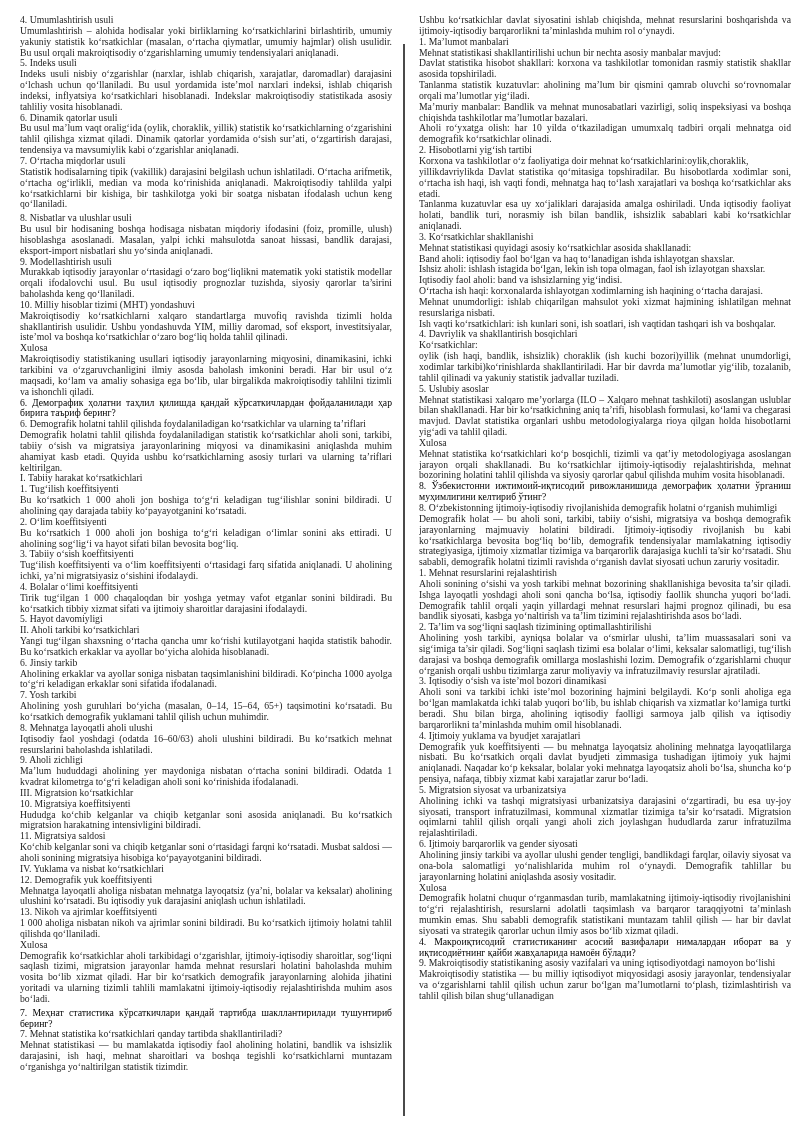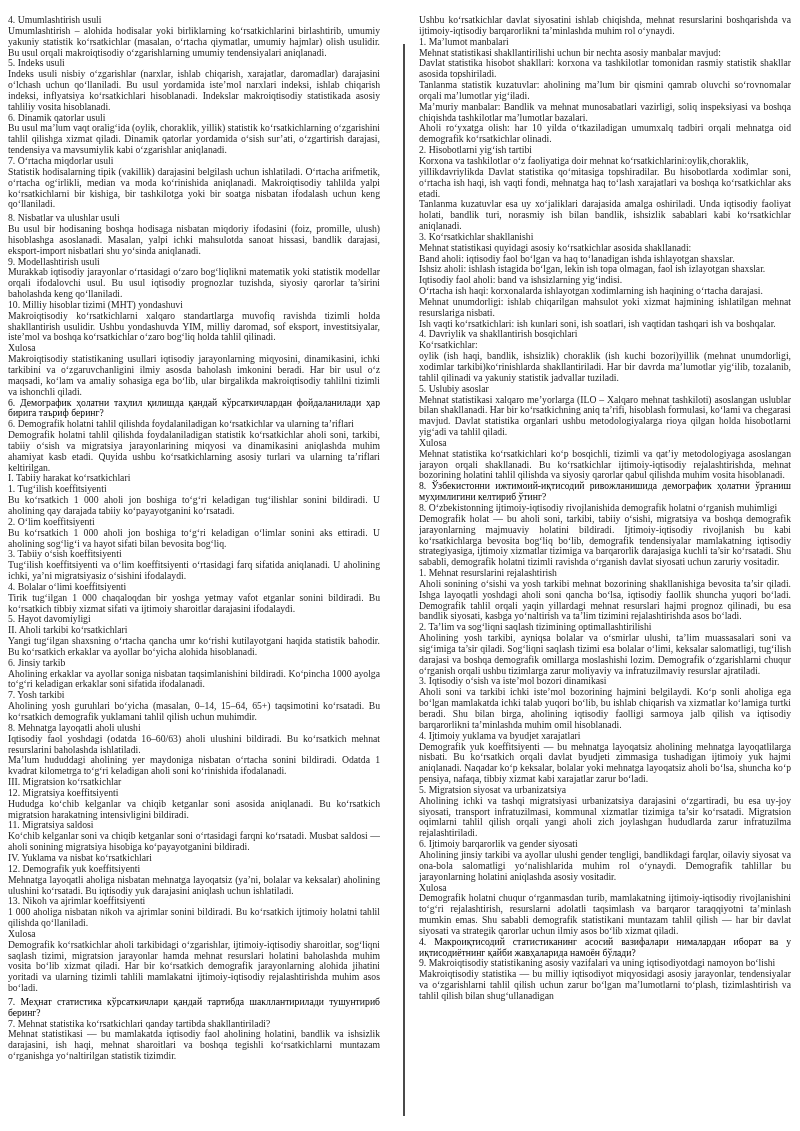--- a/index.html
+++ b/index.html
@@ -14,21 +14,21 @@
   }
   .col {
     position: absolute;
     top: 15px;
     overflow: hidden;
     font-size: 9.7px;
     line-height: 10.85px;
     text-align: justify;
     letter-spacing: 0px;
   }
-  #col-left  { left: 8px;  width: 372px; height: 1105px; }
+  #col-left  { left: 20px;  width: 372px; height: 1105px; }
   #col-right { left: 411px; width: 372px; height: 1105px; margin-left: 8px; }
   .para { margin: 0; padding: 0; }
   .para.bold { font-weight: normal; color: #000; }
   .para.gap { margin-top: 3px; }
   #divider {
     position: absolute;
     left: 403px;
     top: 44px;
     width: 2px;
     height: 1072px;
@@ -70,23 +70,24 @@
       <p class="para">Tirik tug‘ilgan 1 000 chaqaloqdan bir yoshga yetmay vafot etganlar sonini bildiradi. Bu ko‘rsatkich tibbiy xizmat sifati va ijtimoiy sharoitlar darajasini ifodalaydi.</p>
       <p class="para">5. Hayot davomiyligi</p>
       <p class="para">II. Aholi tarkibi ko‘rsatkichlari</p>
       <p class="para">Yangi tug‘ilgan shaxsning o‘rtacha qancha umr ko‘rishi kutilayotgani haqida statistik bahodir. Bu ko‘rsatkich erkaklar va ayollar bo‘yicha alohida hisoblanadi.</p>
       <p class="para">6. Jinsiy tarkib</p>
       <p class="para">Aholining erkaklar va ayollar soniga nisbatan taqsimlanishini bildiradi. Ko‘pincha 1000 ayolga to‘g‘ri keladigan erkaklar soni sifatida ifodalanadi.</p>
       <p class="para">7. Yosh tarkibi</p>
       <p class="para">Aholining yosh guruhlari bo‘yicha (masalan, 0–14, 15–64, 65+) taqsimotini ko‘rsatadi. Bu ko‘rsatkich demografik yuklamani tahlil qilish uchun muhimdir.</p>
       <p class="para">8. Mehnatga layoqatli aholi ulushi</p>
       <p class="para">Iqtisodiy faol yoshdagi (odatda 16–60/63) aholi ulushini bildiradi. Bu ko‘rsatkich mehnat resurslarini baholashda ishlatiladi.</p>
+      <p class="para">9. Aholi zichligi</p>
       <p class="para">Ma’lum hududdagi aholining yer maydoniga nisbatan o‘rtacha sonini bildiradi. Odatda 1 kvadrat kilometrga to‘g‘ri keladigan aholi soni ko‘rinishida ifodalanadi.</p>
       <p class="para">III. Migratsion ko‘rsatkichlar</p>
-      <p class="para">12. Migratsiya koeffitsiyenti</p>
+      <p class="para">10. Migratsiya koeffitsiyenti</p>
       <p class="para">Hududga ko‘chib kelganlar va chiqib ketganlar soni asosida aniqlanadi. Bu ko‘rsatkich migratsion harakatning intensivligini bildiradi.</p>
       <p class="para">11. Migratsiya saldosi</p>
       <p class="para">Ko‘chib kelganlar soni va chiqib ketganlar soni o‘rtasidagi farqni ko‘rsatadi. Musbat saldosi — aholi sonining migratsiya hisobiga ko‘payayotganini bildiradi.</p>
       <p class="para">IV. Yuklama va nisbat ko‘rsatkichlari</p>
       <p class="para">12. Demografik yuk koeffitsiyenti</p>
       <p class="para">Mehnatga layoqatli aholiga nisbatan mehnatga layoqatsiz (ya’ni, bolalar va keksalar) aholining ulushini ko‘rsatadi. Bu iqtisodiy yuk darajasini aniqlash uchun ishlatiladi.</p>
       <p class="para">13. Nikoh va ajrimlar koeffitsiyenti</p>
       <p class="para">1 000 aholiga nisbatan nikoh va ajrimlar sonini bildiradi. Bu ko‘rsatkich ijtimoiy holatni tahlil qilishda qo‘llaniladi.</p>
       <p class="para">Xulosa</p>
       <p class="para">Demografik ko‘rsatkichlar aholi tarkibidagi o‘zgarishlar, ijtimoiy-iqtisodiy sharoitlar, sog‘liqni saqlash tizimi, migratsion jarayonlar hamda mehnat resurslari holatini baholashda muhim vosita bo‘lib xizmat qiladi. Har bir ko‘rsatkich demografik jarayonlarning alohida jihatini yoritadi va ularning tizimli tahlili mamlakatni ijtimoiy-iqtisodiy rejalashtirishda muhim asos bo‘ladi.</p>

